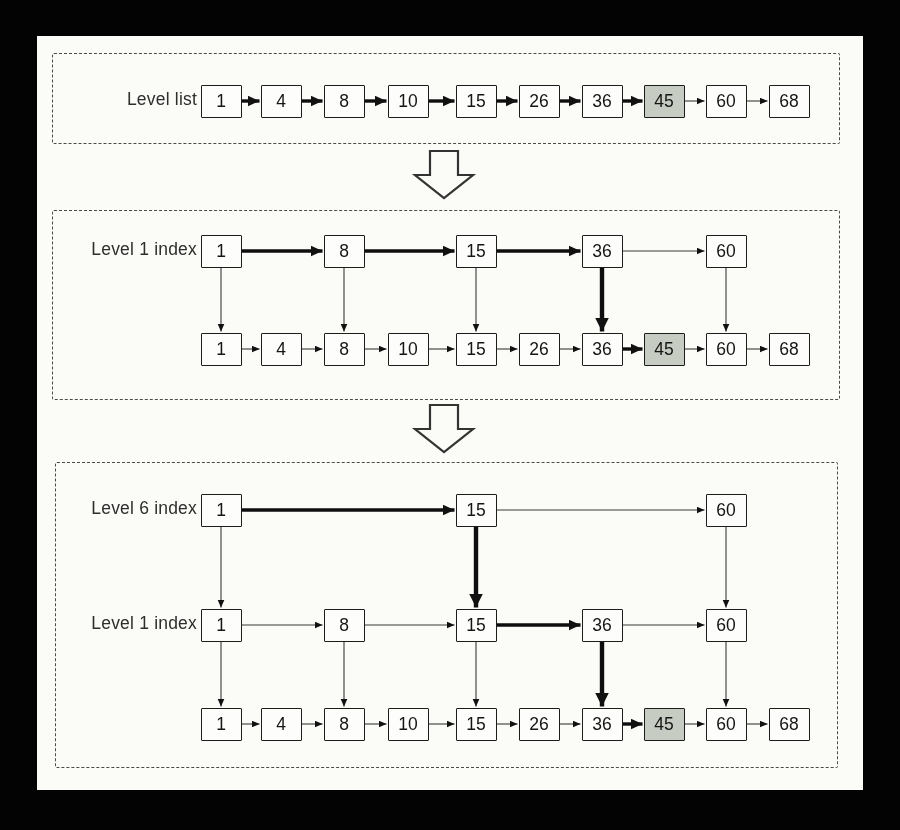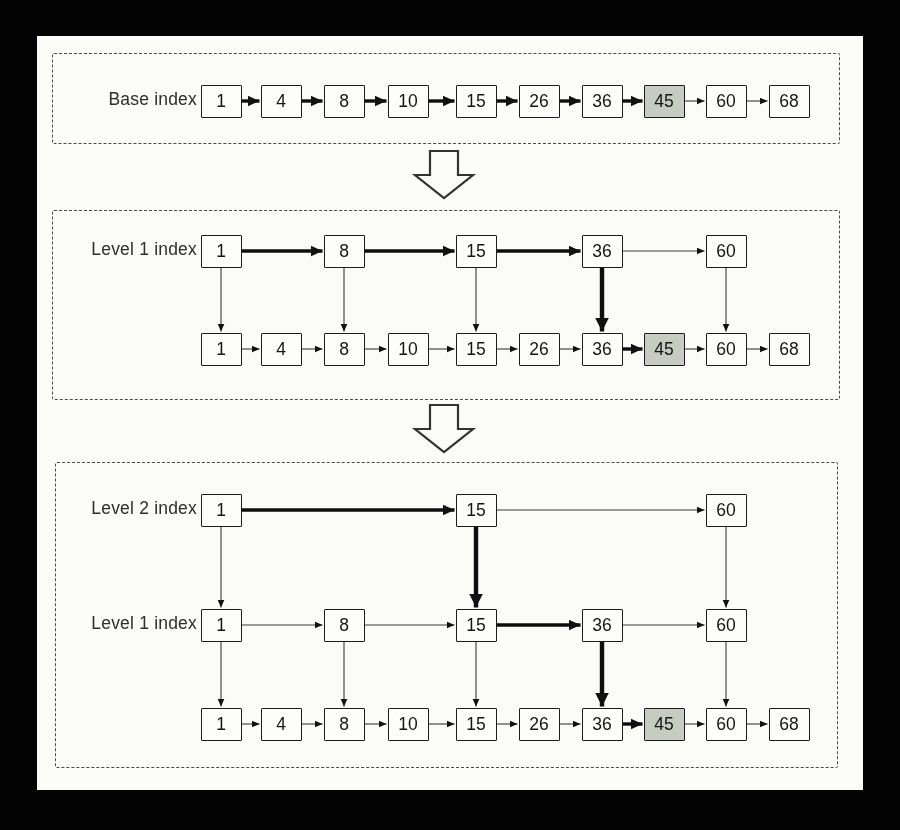--- a/index.html
+++ b/index.html
@@ -87,21 +87,21 @@
           <line x1="307" y1="605.5" x2="307" y2="670.5" class="thin" marker-end="url(#ah-thin)"></line>
           <line x1="439" y1="605.5" x2="439" y2="670.5" class="thin" marker-end="url(#ah-thin)"></line>
           <line x1="689" y1="605.5" x2="689" y2="670.5" class="thin" marker-end="url(#ah-thin)"></line>
           <line x1="565" y1="605.5" x2="565" y2="670.5" class="vbold" marker-end="url(#ah-vbold)"></line>
           <polygon points="393,115 421,115 421,139 436,139 407,162 378,139 393,139" class="big-arrow"></polygon>
           <polygon points="393,369 421,369 421,393 436,393 407,416 378,393 393,393" class="big-arrow"></polygon>
         </g>
     </svg>
     <div id="nodes-layer">
         <div class="panel" style="left: 15px; top: 17px; width: 788px; height: 91px;"></div>
-        <div class="row-label" style="top: 65px;">Base index</div>
+        <div class="row-label" style="top: 65px;">Level list</div>
         <div class="node" style="left: 163.5px; top: 48.5px;">1</div>
         <div class="node" style="left: 223.5px; top: 48.5px;">4</div>
         <div class="node" style="left: 286.5px; top: 48.5px;">8</div>
         <div class="node" style="left: 350.5px; top: 48.5px;">10</div>
         <div class="node" style="left: 418.5px; top: 48.5px;">15</div>
         <div class="node" style="left: 481.5px; top: 48.5px;">26</div>
         <div class="node" style="left: 544.5px; top: 48.5px;">36</div>
         <div class="node hl" style="left: 606.5px; top: 48.5px;">45</div>
         <div class="node" style="left: 668.5px; top: 48.5px;">60</div>
         <div class="node" style="left: 731.5px; top: 48.5px;">68</div>
@@ -116,21 +116,21 @@
         <div class="node" style="left: 223.5px; top: 296.5px;">4</div>
         <div class="node" style="left: 286.5px; top: 296.5px;">8</div>
         <div class="node" style="left: 350.5px; top: 296.5px;">10</div>
         <div class="node" style="left: 418.5px; top: 296.5px;">15</div>
         <div class="node" style="left: 481.5px; top: 296.5px;">26</div>
         <div class="node" style="left: 544.5px; top: 296.5px;">36</div>
         <div class="node hl" style="left: 606.5px; top: 296.5px;">45</div>
         <div class="node" style="left: 668.5px; top: 296.5px;">60</div>
         <div class="node" style="left: 731.5px; top: 296.5px;">68</div>
         <div class="panel" style="left: 18px; top: 426px; width: 783px; height: 306px;"></div>
-        <div class="row-label" style="top: 474px;">Level 2 index</div>
+        <div class="row-label" style="top: 474px;">Level 6 index</div>
         <div class="node" style="left: 163.5px; top: 457.5px;">1</div>
         <div class="node" style="left: 418.5px; top: 457.5px;">15</div>
         <div class="node" style="left: 668.5px; top: 457.5px;">60</div>
         <div class="row-label" style="top: 589px;">Level 1 index</div>
         <div class="node" style="left: 163.5px; top: 572.5px;">1</div>
         <div class="node" style="left: 286.5px; top: 572.5px;">8</div>
         <div class="node" style="left: 418.5px; top: 572.5px;">15</div>
         <div class="node" style="left: 544.5px; top: 572.5px;">36</div>
         <div class="node" style="left: 668.5px; top: 572.5px;">60</div>
         <div class="node" style="left: 163.5px; top: 671.5px;">1</div>

